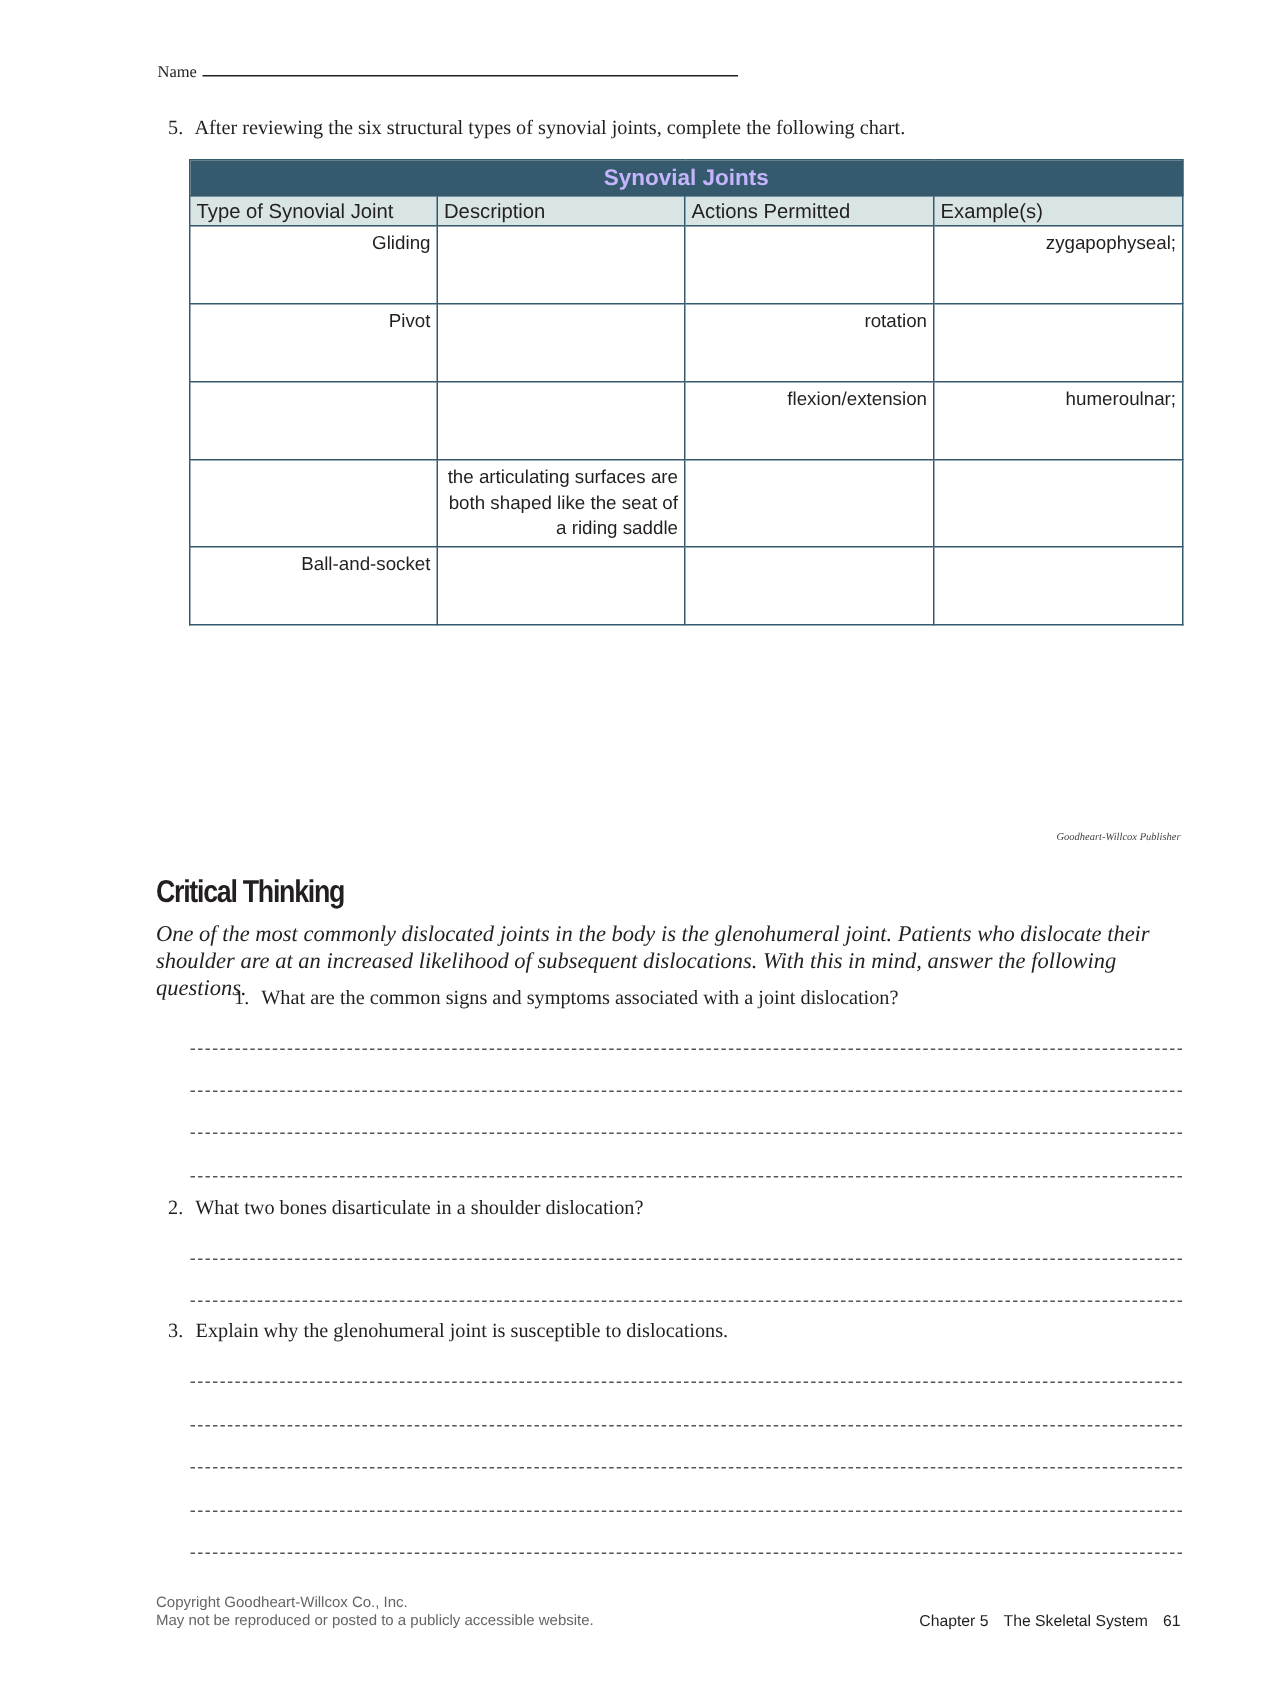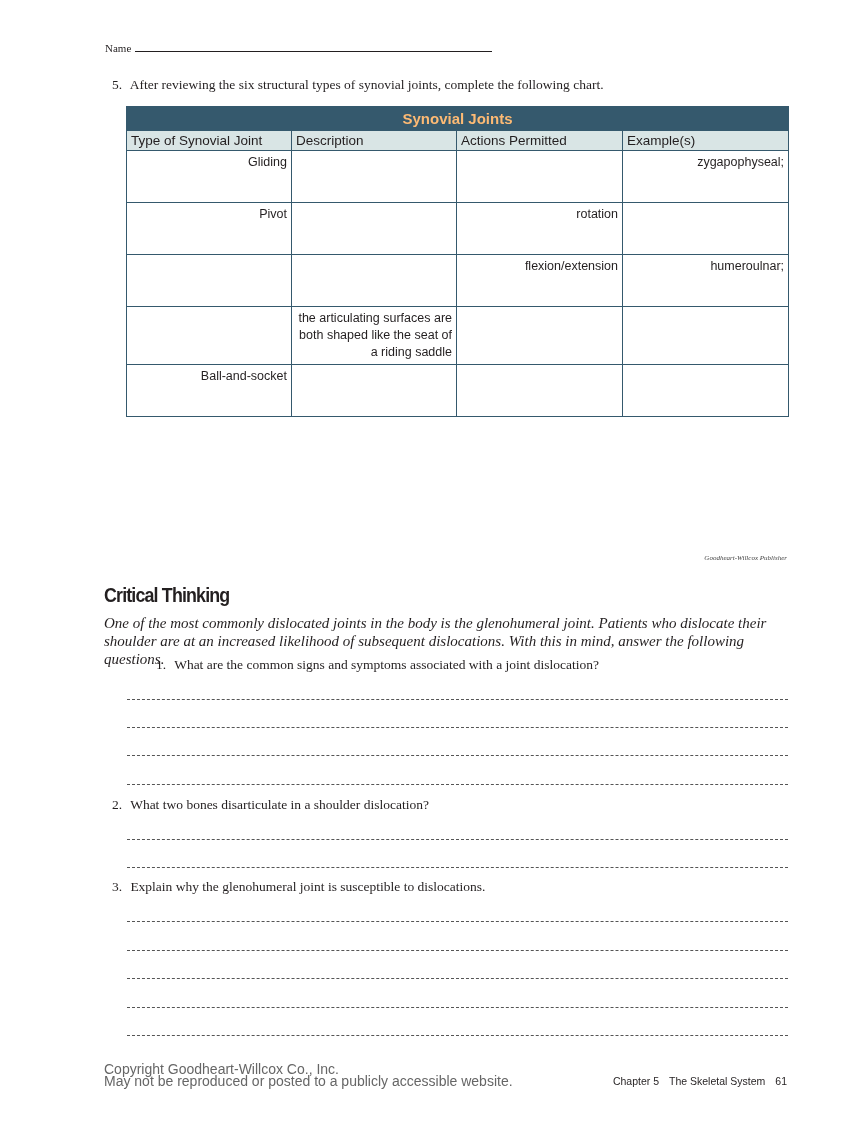--- a/index.html
+++ b/index.html
@@ -7,34 +7,34 @@
   body { position: relative; font-family: "Liberation Serif", serif; color: #231f20; }
 
   .name-line { position: absolute; left: 105px; top: 42px; font-size: 11px; }
   .name-line .rule { display: inline-block; width: 357px; border-bottom: 1px solid #231f20; margin-left: 4px; vertical-align: baseline; height: 9px; }
 
   .q5 { position: absolute; left: 112px; top: 77px; font-size: 13.5px; }
   .q5 .num { display: inline-block; width: 15px; }
 
   table.chart { position: absolute; left: 126px; top: 106px; width: 662px; border-collapse: collapse; font-family: "Liberation Sans", sans-serif; font-size: 12.5px; color: #231f20; table-layout: fixed; }
   table.chart col.c1 { width: 165px; } table.chart col.c2 { width: 165px; } table.chart col.c3 { width: 166px; } table.chart col.c4 { width: 166px; }
-  .title-row th { background: #35596d; color: #fdba74; font-weight: bold; font-size: 15px; height: 24px; text-align: center; border: 1px solid #35596d; }
+  .title-row th { background: #35596d; color: #c4b5fd; font-weight: bold; font-size: 15px; height: 24px; text-align: center; border: 1px solid #35596d; }
   .head-row th { background: #d9e5e5; text-align: left; font-weight: normal; font-size: 13.5px; padding: 0 4px; height: 20px; border: 1px solid #35596d; }
   td { border: 1px solid #35596d; vertical-align: top; padding: 3px 4px; height: 52px; line-height: 17px; text-align: right; }
 
   .credit { position: absolute; right: 62px; top: 554px; font-size: 7px; font-style: italic; color: #444; }
 
   .ct-title { position: absolute; left: 104px; top: 583px; font-family: "Liberation Sans", sans-serif; font-weight: bold; font-size: 21px; letter-spacing: -1px; transform: scaleX(0.85); transform-origin: left; }
   .ct-intro { position: absolute; left: 104px; top: 614px; width: 690px; font-style: italic; font-size: 15px; line-height: 18px; }
 
   .question { position: absolute; left: 112px; font-size: 13.5px; }
   .question .num { display: inline-block; width: 15px; }
   .ans-line { position: absolute; left: 127px; width: 661px; border-top: 1px dashed #555; height: 0; }
 
-  .footer-left { position: absolute; left: 104px; top: 1063px; font-family: "Liberation Sans", sans-serif; font-size: 14px; color: #666; line-height: 12px; }
+  .footer-left { position: absolute; left: 104px; top: 1063px; font-family: "Liberation Sans", sans-serif; font-size: 10px; color: #666; line-height: 12px; }
   .footer-right { position: absolute; right: 62px; top: 1075px; font-family: "Liberation Sans", sans-serif; font-size: 10.5px; color: #231f20; }
   .footer-right span { margin-left: 10px; }
 </style>
 </head>
 <body>
 
 <div class="name-line">
   <span>Name</span><span class="rule"></span>
 </div>
 

